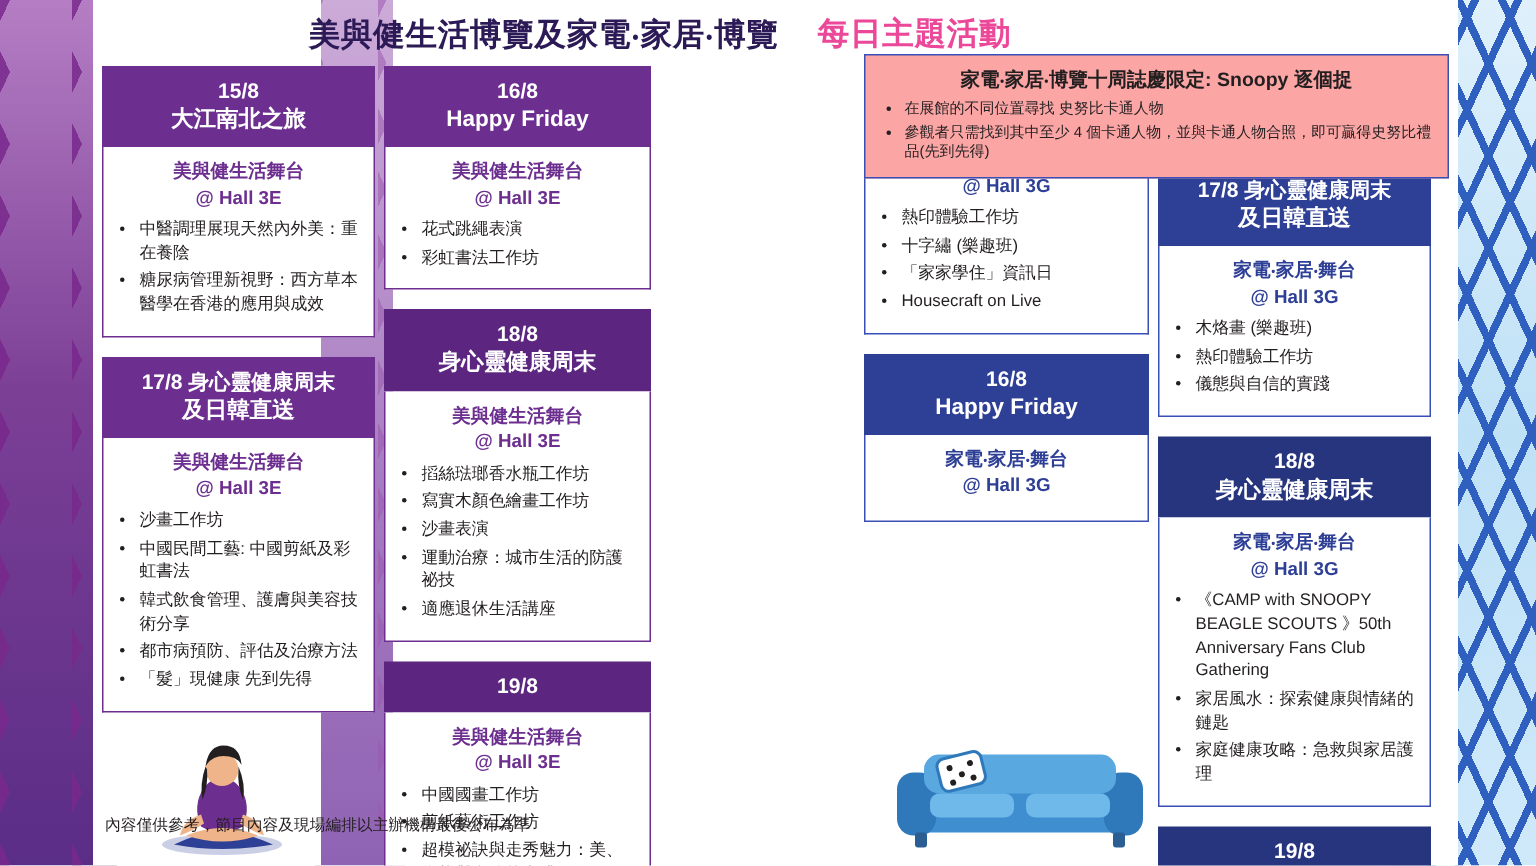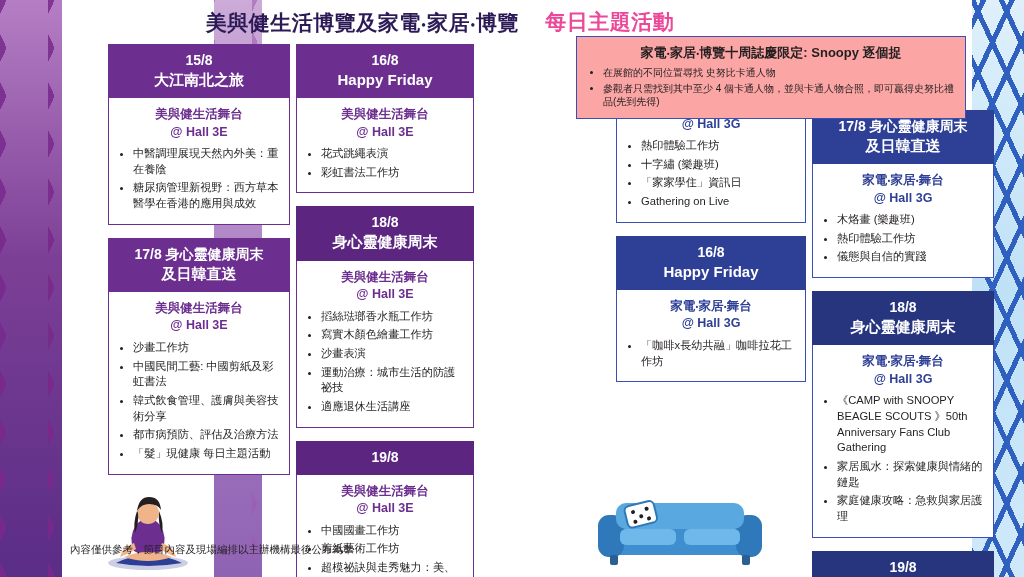--- a/index.html
+++ b/index.html
@@ -53,21 +53,21 @@
     z-index:20; pointer-events:none;
   }
   .header .h-main {
     font-size:21px; font-weight:bold; color:#2b1a56; letter-spacing:.5px;
   }
   .header .h-sub {
     font-size:21px; font-weight:bold; color:#ec4899; letter-spacing:.5px;
   }
 
   
-  .col { position:absolute; z-index:10;margin-left:40px; }
+  .col { position:absolute; z-index:10; }
   #col1 { left:68px; top:44px; width:182px; }
   #col2 { left:256px; top:44px; width:178px; }
   #col3 { left:576px; top:36px; width:190px; }
   #col4 { left:772px; top:110px; width:182px; }
 
   .daybar {
     color:#fff; text-align:center; padding:7px 4px 8px;
     font-weight:bold; line-height:1.35; margin-bottom:0;
   }
   .daybar .l1 { font-size:14px; }
@@ -165,21 +165,21 @@
       <div class="card purple">
         <div class="stage">
           <div>美與健生活舞台</div>
           <div class="hall">@ Hall 3E</div>
         </div>
         <ul class="items">
           <li>沙畫工作坊</li>
           <li>中國民間工藝: 中國剪紙及彩虹書法</li>
           <li>韓式飲食管理、護膚與美容技術分享</li>
           <li>都市病預防、評估及治療方法</li>
-          <li>「髮」現健康 每日主題活動</li>
+          <li>「髮」現健康 先到先得</li>
         </ul>
       </div>
     </div>
   </div>
 <div class="col" id="col2">
     <div>
       <div class="daybar purple">
         <div class="l1">16/8</div>
         <div class="l2">Happy Friday</div>
       </div>
@@ -238,37 +238,34 @@
       </div>
       <div class="card blue">
         <div class="stage">
           <div>家電‧家居‧舞台</div>
           <div class="hall">@ Hall 3G</div>
         </div>
         <ul class="items">
           <li>熱印體驗工作坊</li>
           <li>十字繡 (樂趣班)</li>
           <li>「家家學住」資訊日</li>
-          <li>Gathering on Live</li>
+          <li>Housecraft on Live</li>
         </ul>
       </div>
     </div>
     <div>
       <div class="daybar blue">
         <div class="l1">16/8</div>
         <div class="l2">Happy Friday</div>
       </div>
       <div class="card blue">
         <div class="stage">
           <div>家電‧家居‧舞台</div>
           <div class="hall">@ Hall 3G</div>
         </div>
-        <ul class="items">
-          <li>「咖啡x長幼共融」咖啡拉花工作坊</li>
-        </ul>
       </div>
     </div>
   </div>
 <div class="col" id="col4">
     <div>
       <div class="daybar blue">
         <div class="l1">17/8 身心靈健康周末</div>
         <div class="l2">及日韓直送</div>
       </div>
       <div class="card blue">

